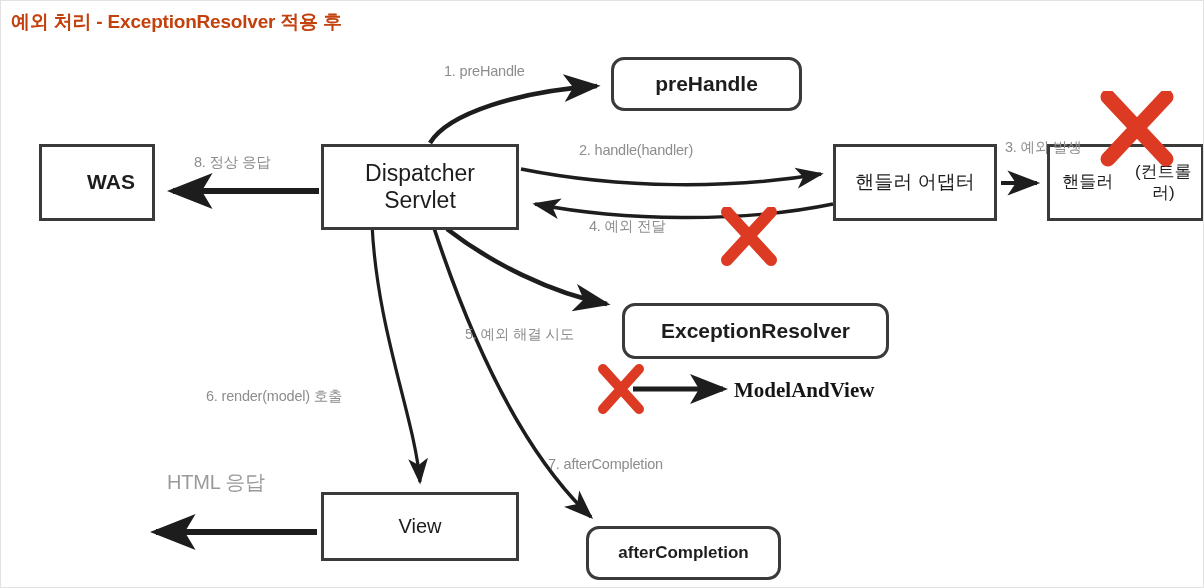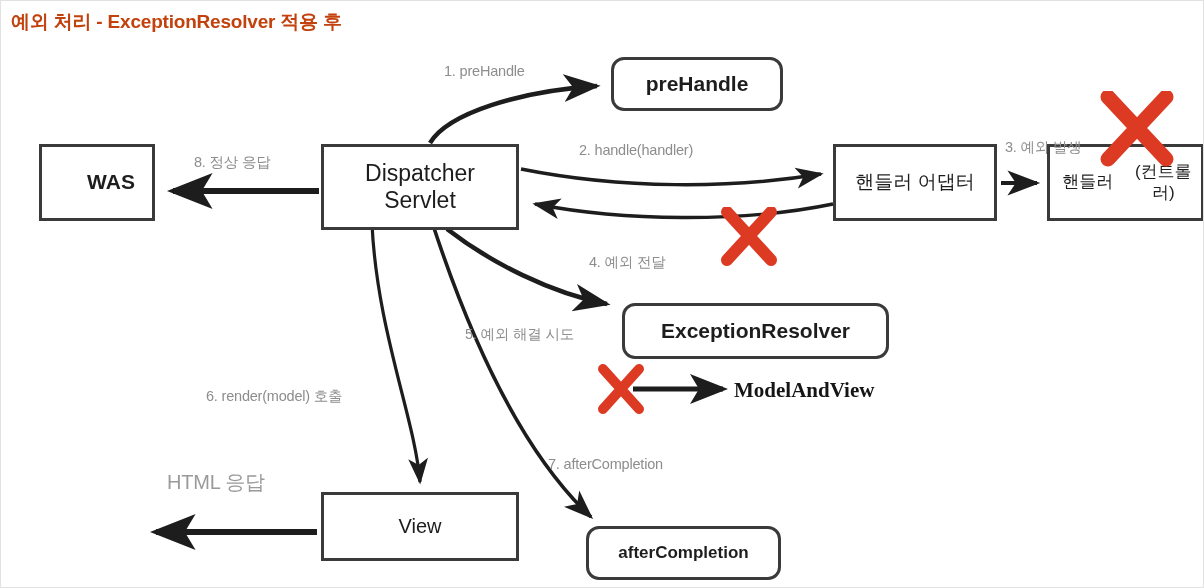--- a/index.html
+++ b/index.html
@@ -119,21 +119,21 @@
 
   <div class="node sharp bold-text" style="left:38px; top:143px; width:116px; height:77px; font-size:21px;padding-left:28px;">
     <span class="node-label">WAS</span>
   </div>
 
   <div class="node sharp" style="left:320px; top:143px; width:198px; height:86px; font-size:23px; flex-direction:column;">
     <span class="node-label">Dispatcher</span>
     <span class="node-label">Servlet</span>
   </div>
 
-  <div class="node round bold-text" style="left:610px; top:56px; width:172px; height:54px; font-size:21px;">
+  <div class="node round bold-text" style="left:610px; top:56px; width:191px; height:54px; font-size:21px;">
     <span class="node-label">preHandle</span>
   </div>
 
   <div class="node sharp" style="left:832px; top:143px; width:164px; height:77px; font-size:19px;">
     <span class="node-label">핸들러 어댑터</span>
   </div>
 
   <div class="node sharp" style="left:1046px; top:143px; width:157px; height:77px; font-size:17px; flex-direction:row;">
     <span class="node-label">핸들러</span>
     <span class="node-label">(컨트롤러)</span>
@@ -149,21 +149,21 @@
 
   <div class="node round bold-text" style="left:585px; top:525px; width:195px; height:54px; font-size:17px;">
     <span class="node-label">afterCompletion</span>
   </div>
 
   <div class="free-text" style="left:733px; top:377px; font-size:21px;">ModelAndView</div>
 
   <div class="edge-label" style="left:443px; top:62px;">1. preHandle</div>
   <div class="edge-label" style="left:578px; top:141px;">2. handle(handler)</div>
   <div class="edge-label" style="left:1004px; top:137px;">3. 예외 발생</div>
-  <div class="edge-label" style="left:588px; top:216px;margin-top:36px;">4. 예외 전달</div>
+  <div class="edge-label" style="left:588px; top:216px;">4. 예외 전달</div>
   <div class="edge-label" style="left:464px; top:324px;">5. 예외 해결 시도</div>
   <div class="edge-label" style="left:205px; top:386px;">6. render(model) 호출</div>
   <div class="edge-label" style="left:547px; top:455px;">7. afterCompletion</div>
   <div class="edge-label" style="left:193px; top:152px;">8. 정상 응답</div>
   <div class="edge-label big" style="left:166px; top:468px;">HTML 응답</div>
 
   <svg class="xmark" style="left:1097px; top:90px;" width="78" height="78" viewBox="0 0 78 78">
     <path d="M10,6 L68,68 M68,6 L10,68" stroke="#dd3a23" stroke-width="15" stroke-linecap="round"></path>
   </svg>
 

